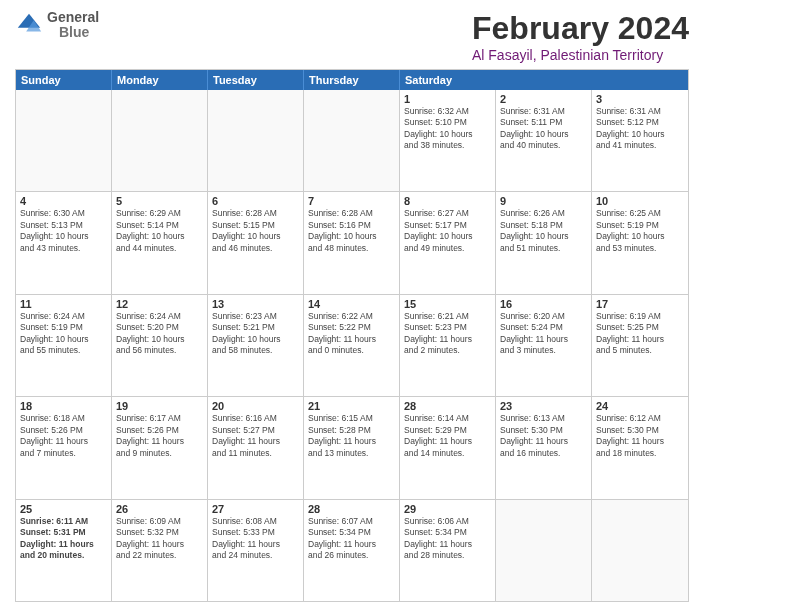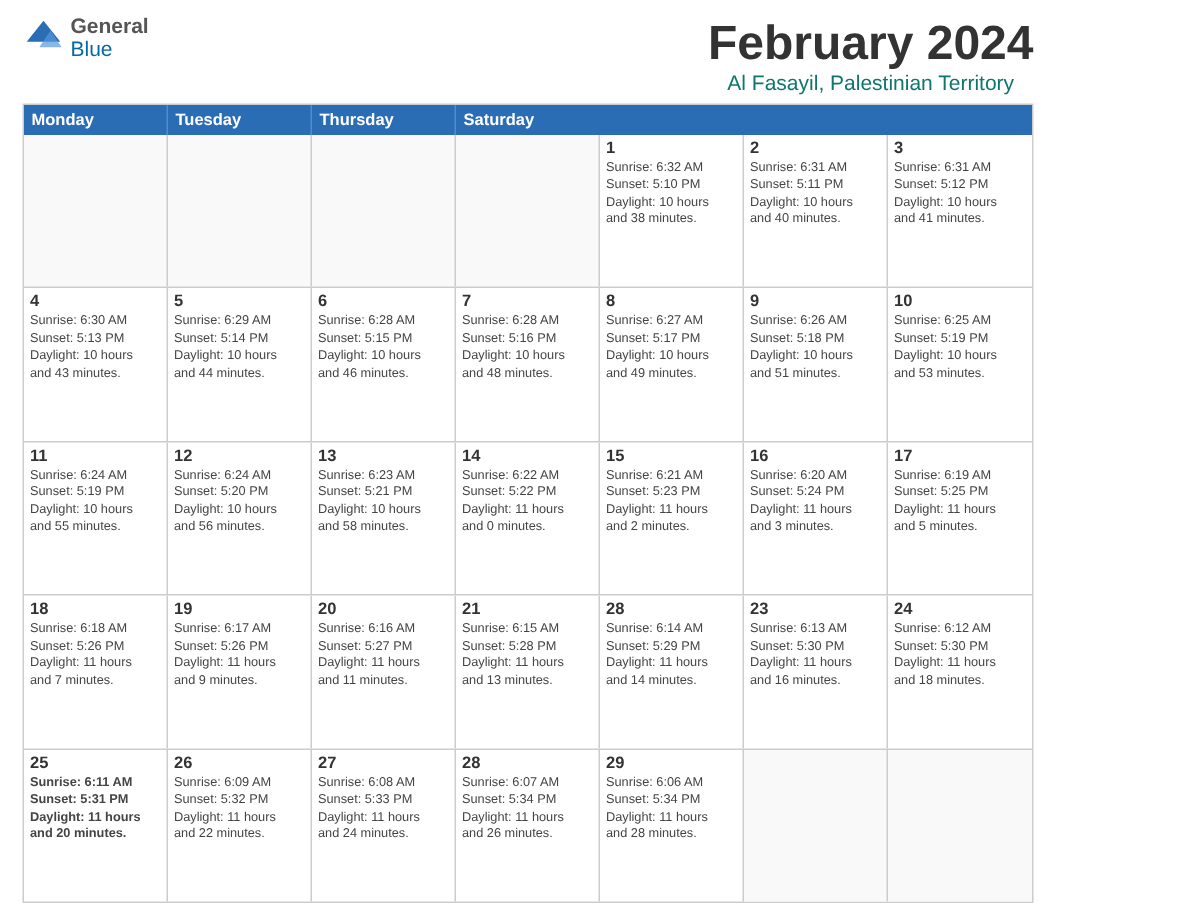--- a/index.html
+++ b/index.html
@@ -30,38 +30,39 @@
     }
     .logo-text {
       font-size: 14px;
       line-height: 1.1;
     }
     .logo-text .general {
       color: #555;
       font-weight: bold;
     }
     .logo-text .blue {
-      color: #0369a1;
-      font-weight: normal;
+      color: #737373;
+      font-weight: bold;
+      margin-left: 12px;
     }
     .logo-icon {
       width: 28px;
       height: 28px;
     }
     .title-block {
-      text-align: center;
+      text-align: left;
     }
     .title-block h1 {
       font-size: 32px;
       font-weight: bold;
       color: #333;
     }
     .title-block h2 {
       font-size: 14px;
-      color: #0f766e;
+      color: #701a75;
       font-weight: normal;
     }
     .calendar {
       flex: 1;
       display: flex;
       flex-direction: column;
       border: 1px solid #ccc;
     }
     .cal-header {
       display: grid;
@@ -127,20 +128,21 @@
       </div>
     </div>
     <div class="title-block">
       <h1>February 2024</h1>
       <h2>Al Fasayil, Palestinian Territory</h2>
     </div>
   </div>
 
   <div class="calendar">
     <div class="cal-header">
+    <div class="cal-header-cell">Sunday</div>
         <div class="cal-header-cell">Monday</div>
         <div class="cal-header-cell">Tuesday</div>
         <div class="cal-header-cell">Thursday</div>
         <div class="cal-header-cell">Saturday</div>
       </div>
     <div class="cal-body">
     <div class="cal-row">
           <div class="cal-cell empty"></div>
           <div class="cal-cell empty"></div>
           <div class="cal-cell empty"></div>

